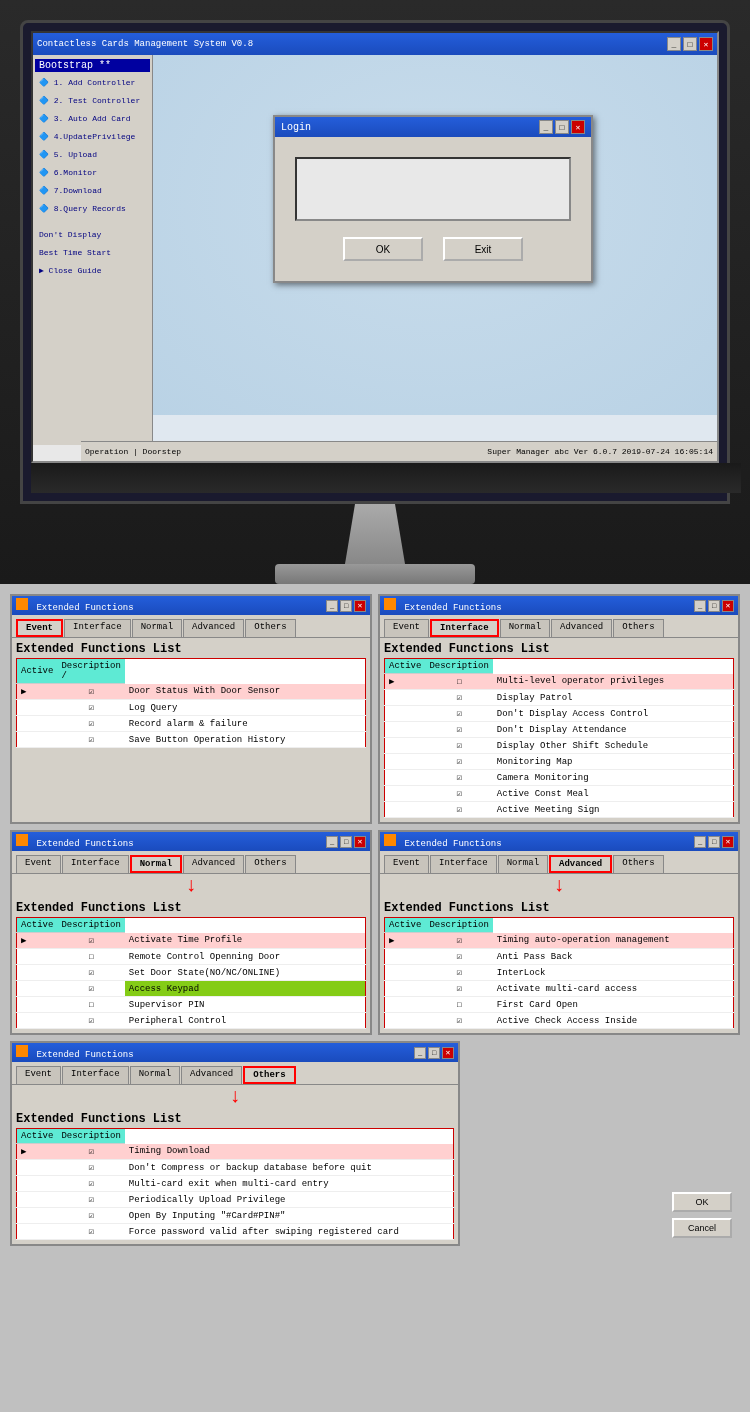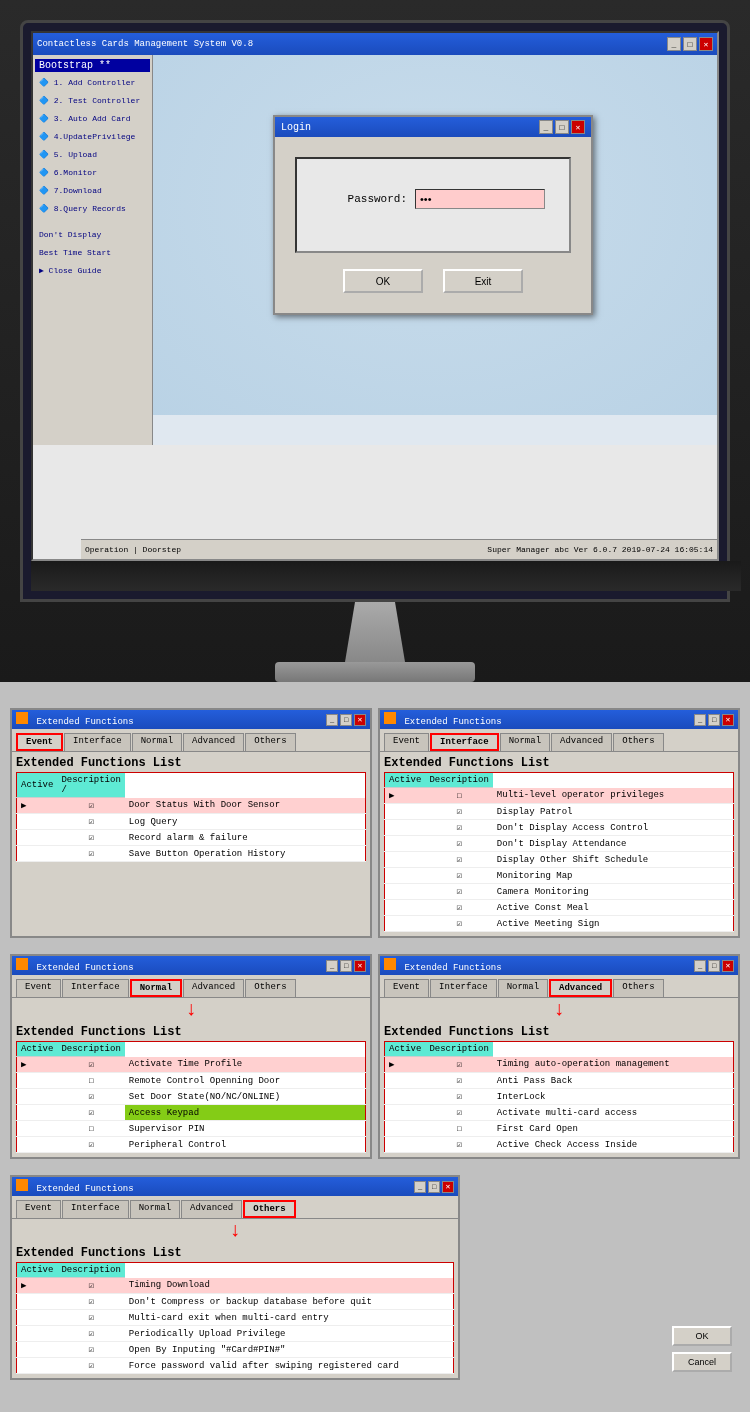--- a/index.html
+++ b/index.html
@@ -23,21 +23,21 @@
       background: #1a1a2e;
       border: 3px solid #444;
       border-radius: 8px 8px 0 0;
       padding: 8px;
       position: relative;
     }
     .monitor-screen {
       background: #e8e8e8;
       border: 2px inset #888;
       width: 100%;
-      height: 530px;
+      height: 432px;
       position: relative;
       overflow: hidden;
     }
     
     .win-taskbar {
       background: linear-gradient(180deg, #245edb 0%, #1a4bbd 100%);
       height: 22px;
       display: flex;
       align-items: center;
       padding: 0 4px;
@@ -197,21 +197,20 @@
 
     
     .panels-section {
       background: #c0c0c0;
       padding: 10px;
     }
     .panels-row {
       display: flex;
       gap: 6px;
       margin-bottom: 6px;
-      margin-top: 16px;
     }
 
     
     .ext-window {
       background: #d4d0c8;
       border: 2px solid #888;
       flex: 1;
       min-width: 0;
     }
     .ext-window-full {
@@ -357,24 +356,20 @@
             <div class="dialog-titlebar">
               <span>Login</span>
               <div class="dialog-titlebar-btns">
                 <div class="dialog-titlebar-btn">_</div>
                 <div class="dialog-titlebar-btn">□</div>
                 <div class="dialog-titlebar-btn" style="background:#cc0000;color:white;">✕</div>
               </div>
             </div>
             <div class="dialog-body">
               <div class="dialog-inner">
-                <div class="form-row">
-                  <label class="form-label">Password:</label>
-                  <input class="form-input" type="password" value="123" readonly="" style="font-size: 11px;">
-                </div>
               </div>
               <div class="dialog-buttons">
                 <button class="dialog-btn">OK</button>
                 <button class="dialog-btn">Exit</button>
               </div>
             </div>
           </div>
         </div>
       </div>
 

